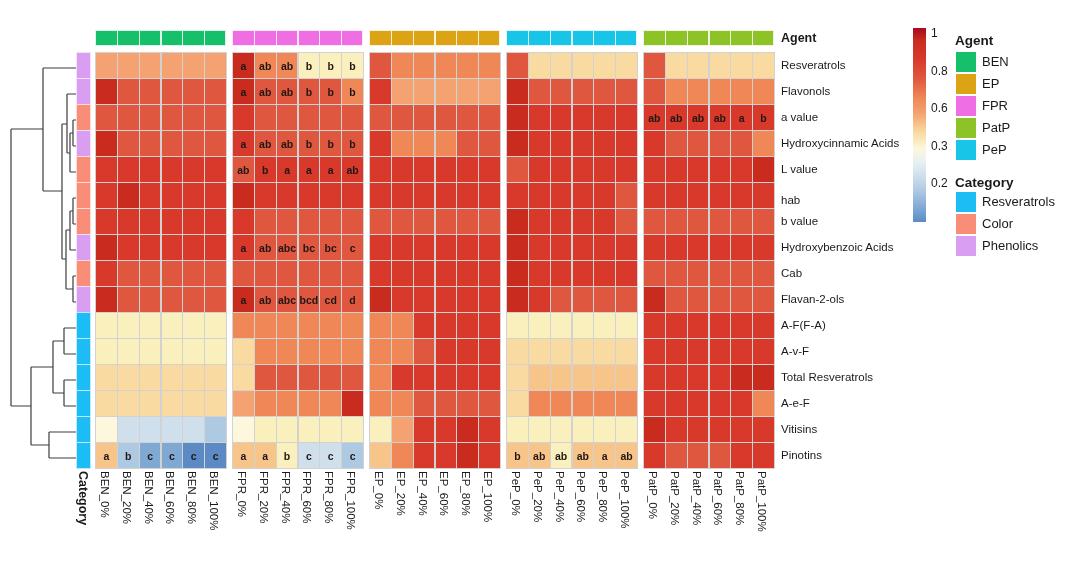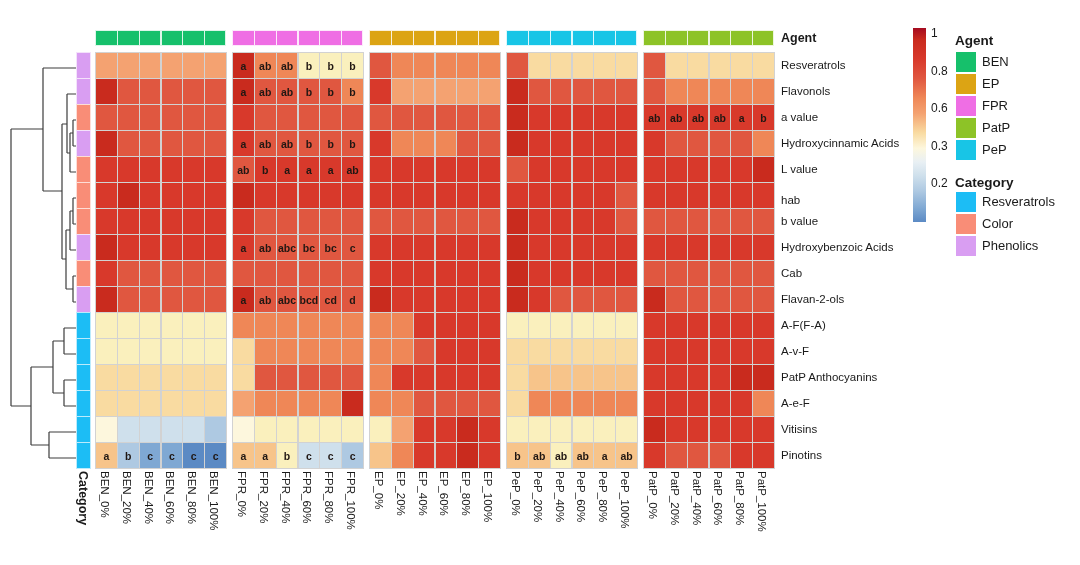--- a/index.html
+++ b/index.html
@@ -495,21 +495,21 @@
       <div class="cell" style="left: 571.5px; top: 338px; width: 22.8333px; height: 27px; background: rgb(249, 219, 161);"></div>
       <div class="cell" style="left: 593.333px; top: 338px; width: 22.8333px; height: 27px; background: rgb(249, 219, 161);"></div>
       <div class="cell" style="left: 615.167px; top: 338px; width: 22.8333px; height: 27px; background: rgb(249, 219, 161);"></div>
       <div class="cell" style="left: 643px; top: 338px; width: 22.8333px; height: 27px; background: rgb(216, 57, 43);"></div>
       <div class="cell" style="left: 664.833px; top: 338px; width: 22.8333px; height: 27px; background: rgb(216, 57, 43);"></div>
       <div class="cell" style="left: 686.667px; top: 338px; width: 22.8333px; height: 27px; background: rgb(216, 57, 43);"></div>
       <div class="cell" style="left: 708.5px; top: 338px; width: 22.8333px; height: 27px; background: rgb(216, 57, 43);"></div>
       <div class="cell" style="left: 730.333px; top: 338px; width: 22.8333px; height: 27px; background: rgb(216, 57, 43);"></div>
       <div class="cell" style="left: 752.167px; top: 338px; width: 22.8333px; height: 27px; background: rgb(216, 57, 43);"></div>
       <div class="cat-cell" style="left: 76px; top: 364px; width: 15px; height: 27px; background: rgb(28, 189, 245);"></div>
-      <div class="row-label" style="top: 369px;">PatP Anthocyanins</div>
+      <div class="row-label" style="top: 369px;">Total Resveratrols</div>
       <div class="cell" style="left: 95px; top: 364px; width: 22.8333px; height: 27px; background: rgb(249, 219, 161);"></div>
       <div class="cell" style="left: 116.833px; top: 364px; width: 22.8333px; height: 27px; background: rgb(249, 219, 161);"></div>
       <div class="cell" style="left: 138.667px; top: 364px; width: 22.8333px; height: 27px; background: rgb(249, 219, 161);"></div>
       <div class="cell" style="left: 160.5px; top: 364px; width: 22.8333px; height: 27px; background: rgb(249, 219, 161);"></div>
       <div class="cell" style="left: 182.333px; top: 364px; width: 22.8333px; height: 27px; background: rgb(249, 219, 161);"></div>
       <div class="cell" style="left: 204.167px; top: 364px; width: 22.8333px; height: 27px; background: rgb(249, 219, 161);"></div>
       <div class="cell" style="left: 232px; top: 364px; width: 22.8333px; height: 27px; background: rgb(249, 219, 161);"></div>
       <div class="cell" style="left: 253.833px; top: 364px; width: 22.8333px; height: 27px; background: rgb(224, 87, 64);"></div>
       <div class="cell" style="left: 275.667px; top: 364px; width: 22.8333px; height: 27px; background: rgb(224, 87, 64);"></div>
       <div class="cell" style="left: 297.5px; top: 364px; width: 22.8333px; height: 27px; background: rgb(224, 87, 64);"></div>

